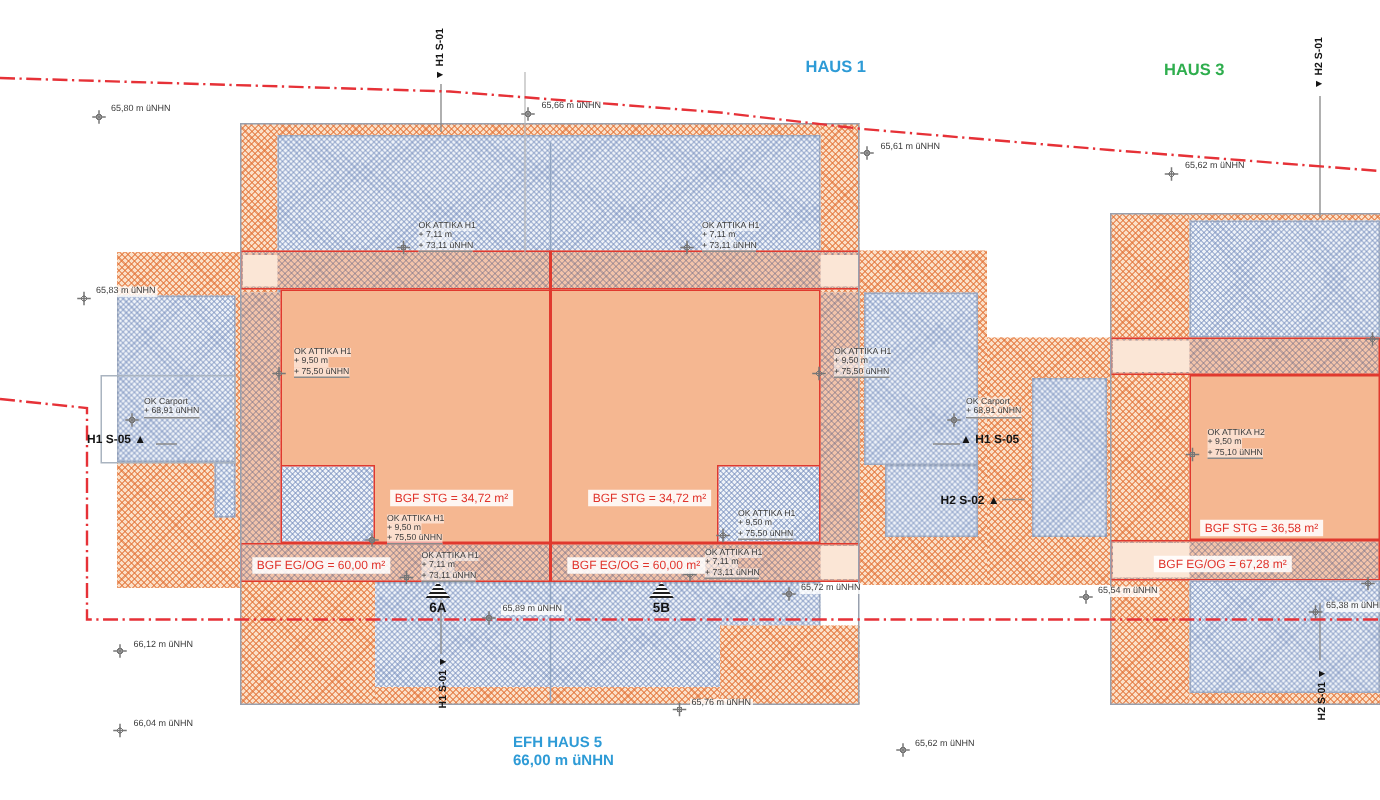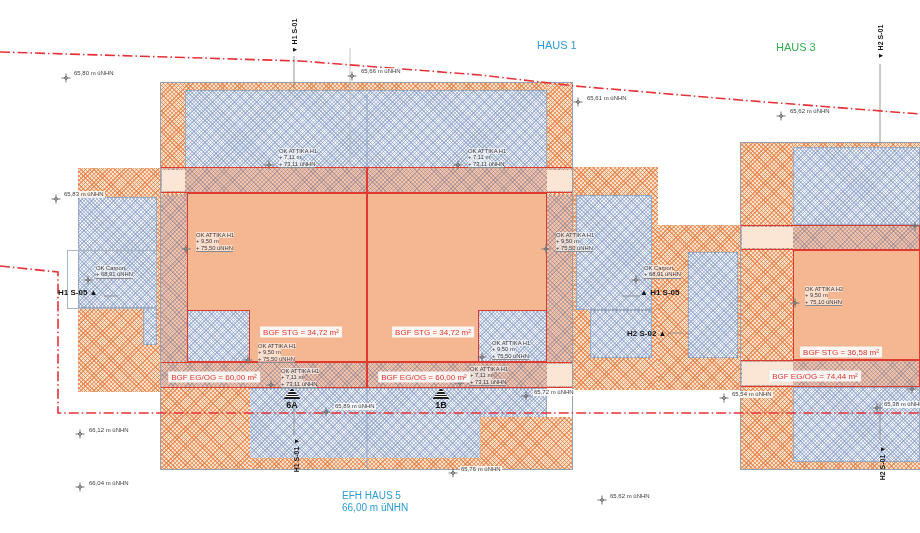--- a/index.html
+++ b/index.html
@@ -40,21 +40,21 @@
         color:#141414;white-space:nowrap;}
   .hsec{position:absolute;font-size:8px;font-weight:bold;color:#141414;white-space:nowrap;}
   .unit{position:absolute;transform:translateX(-50%);font-size:9px;font-weight:bold;color:#141414;}
   .tri{position:absolute;width:17px;height:11px;transform:translateX(-50%);
        clip-path:polygon(50% 0,100% 100%,0 100%);
        background:repeating-linear-gradient(0deg,#1c1c1c 0 1.6px,#fdfdfd 1.6px 2.7px);}
   .cross{position:absolute;width:9px;height:9px;transform:translate(-50%,-50%);
          background:radial-gradient(circle, rgba(255,255,255,0) 1.2px, #777 1.3px 2px, rgba(255,255,255,0) 2.1px);}
   .cross::before{content:"";position:absolute;left:4px;top:0;width:1px;height:9px;background:#777;}
   .cross::after{content:"";position:absolute;top:4px;left:0;height:1px;width:9px;background:#777;}
-  .title{position:absolute;font-weight:normal;white-space:nowrap;}
+  .title{position:absolute;font-weight:bold;white-space:nowrap;}
 </style>
 </head>
 <body>
 
 <div id="canvas">
 
   <div class="abs oh" style="left:78px;top:168px;width:82px;height:224px"></div>
   <div class="abs bh" style="left:78px;top:197px;width:79px;height:111px"></div>
   <div class="abs bh" style="left:143px;top:308px;width:14px;height:37px"></div>
   <div class="abs outline" style="left:67px;top:250px;width:90px;height:59px"></div>
@@ -198,32 +198,32 @@
         <div>OK ATTIKA H2</div>
         <div>+ 9,50 m</div>
         <div>+ 75,10 üNHN</div>
       </div>
       <div class="cross" style="left: 795px; top: 303px;"></div>
       <div class="bgf" style="left: 301px; top: 332px;">BGF STG = 34,72 m²</div>
       <div class="bgf" style="left: 433px; top: 332px;">BGF STG = 34,72 m²</div>
       <div class="bgf" style="left: 214px; top: 377px;">BGF EG/OG = 60,00 m²</div>
       <div class="bgf" style="left: 424px; top: 377px;">BGF EG/OG = 60,00 m²</div>
       <div class="bgf" style="left: 841px; top: 352px;">BGF STG = 36,58 m²</div>
-      <div class="bgf" style="left: 815px; top: 376px;">BGF EG/OG = 74,44 m²</div>
+      <div class="bgf" style="left: 815px; top: 376px;">BGF EG/OG = 67,28 m²</div>
       <div class="vsec" style="left: 294px; top: 36px;">▼ H1 S-01</div>
       <div class="vsec" style="left: 296px; top: 455px;">H1 S-01 ▼</div>
       <div class="vsec" style="left: 880px; top: 42px;">▼ H2 S-01</div>
       <div class="vsec" style="left: 882px; top: 463px;">H2 S-01 ▼</div>
       <div class="hsec" style="left: 58px; top: 288px;">H1 S-05 ▲</div>
       <div class="hsec" style="left: 640px; top: 288px;">▲ H1 S-05</div>
       <div class="hsec" style="left: 627px; top: 329px;">H2 S-02 ▲</div>
       <div class="tri" style="left: 292px; top: 388px;"></div>
       <div class="unit" style="left: 292px; top: 400px;">6A</div>
       <div class="tri" style="left: 441px; top: 388px;"></div>
-      <div class="unit" style="left: 441px; top: 400px;">1B</div>
+      <div class="unit" style="left: 441px; top: 400px;">5B</div>
     </div>
 
   <div class="title" style="left:537px;top:39px;font-size:11px;color:#2e9bd6">HAUS 1</div>
   <div class="title" style="left:776px;top:41px;font-size:11px;color:#2fae4e">HAUS 3</div>
   <div class="title" style="left:342px;top:490px;font-size:10px;line-height:12px;color:#2e9bd6">
     <div>EFH HAUS 5</div>
     <div>66,00 m üNHN</div>
   </div>
 </div>
 

